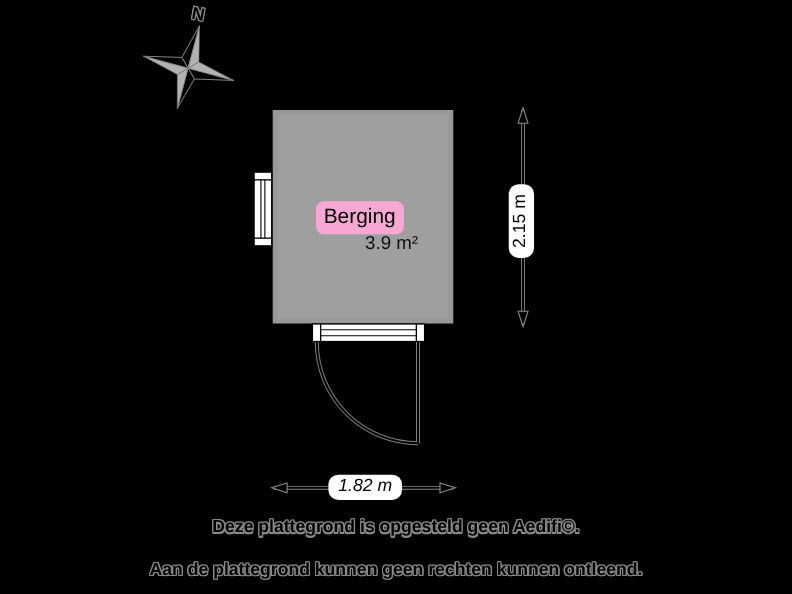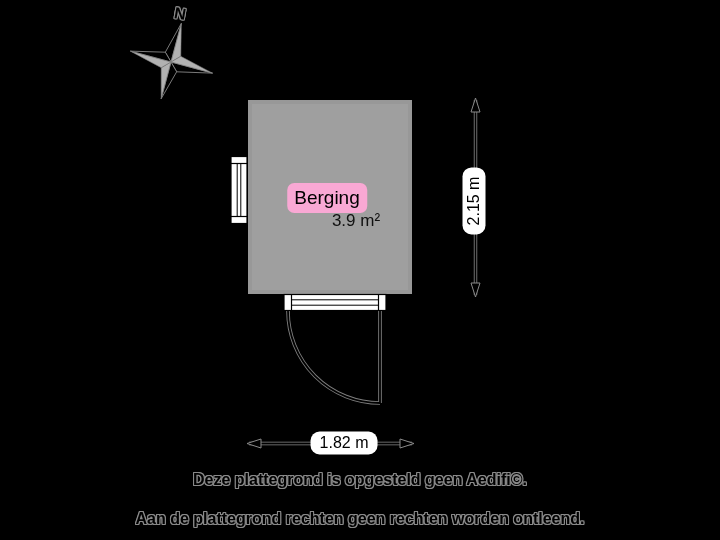--- a/index.html
+++ b/index.html
@@ -65,22 +65,23 @@
     line-height: 1;
     padding: 3px 9px 4px 9px;
     border-radius: 9px;
   }
   .dim-height {
     left: 474px;
     top: 201px;
     transform: translate(-50%, -50%) rotate(-90deg);
   }
   .dim-width {
-    left: 344px;
+    left: 332px;
     top: 443px;
+    font-style: italic;
   }
   .footer-line {
     left: 360px;
     font-size: 16px;
     font-weight: bold;
   }
   .footer-line-1 { top: 480px; }
   .footer-line-2 { top: 519px; }
 </style>
 </head>
@@ -150,15 +151,15 @@
   <div class="abs-center room-name">Berging</div>
 
   <div class="abs-center room-area">3.9 m²</div>
 
   <div class="abs-center dim-label dim-height">2.15 m</div>
 
   <div class="abs-center dim-label dim-width">1.82 m</div>
 
   <div class="abs-center footer-line footer-line-1 halo">Deze plattegrond is opgesteld geen Aedifi©.</div>
 
-  <div class="abs-center footer-line footer-line-2 halo">Aan de plattegrond rechten geen rechten worden ontleend.</div>
+  <div class="abs-center footer-line footer-line-2 halo">Aan de plattegrond kunnen geen rechten kunnen ontleend.</div>
 
 </div>
 
 </body></html>

